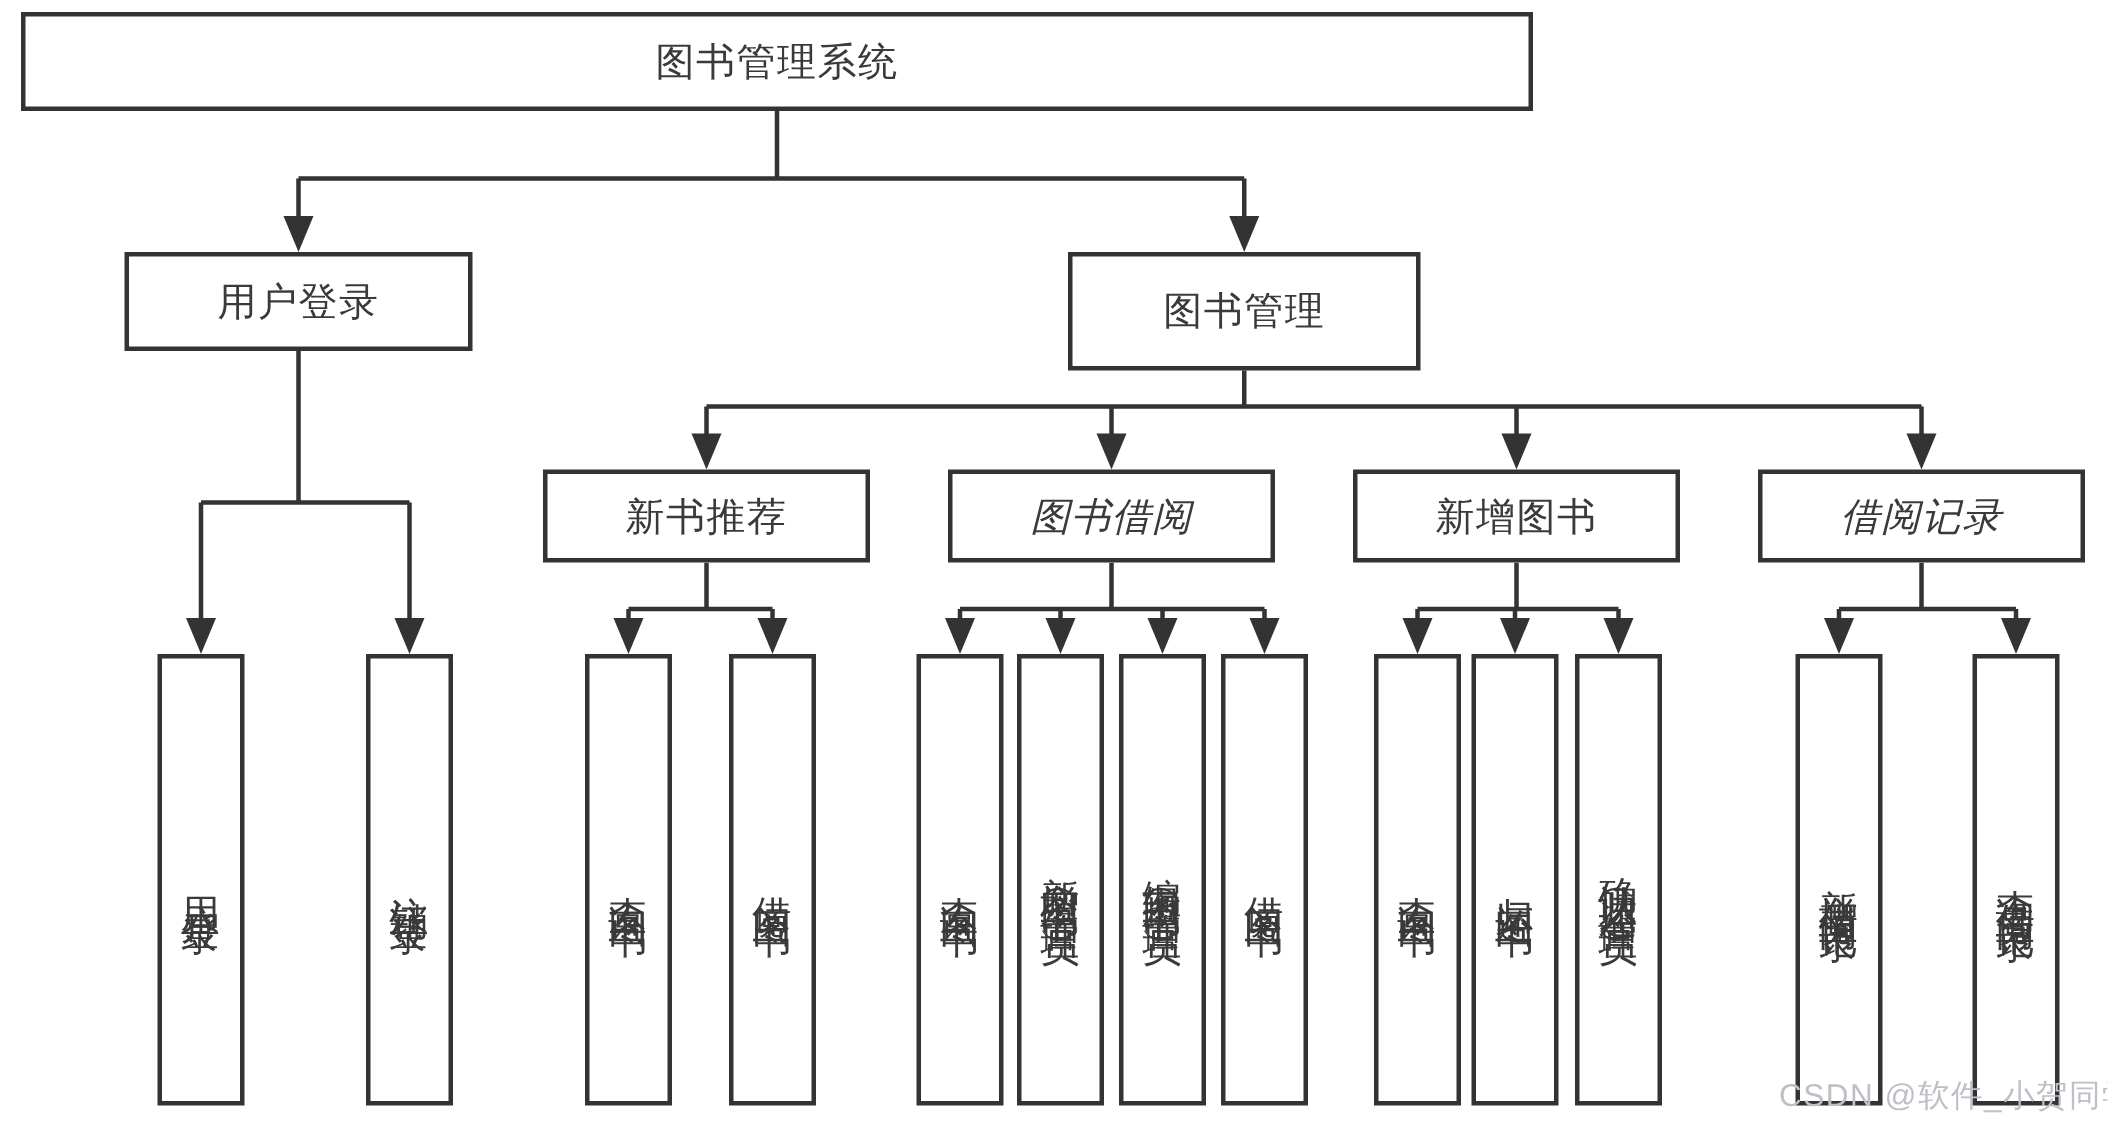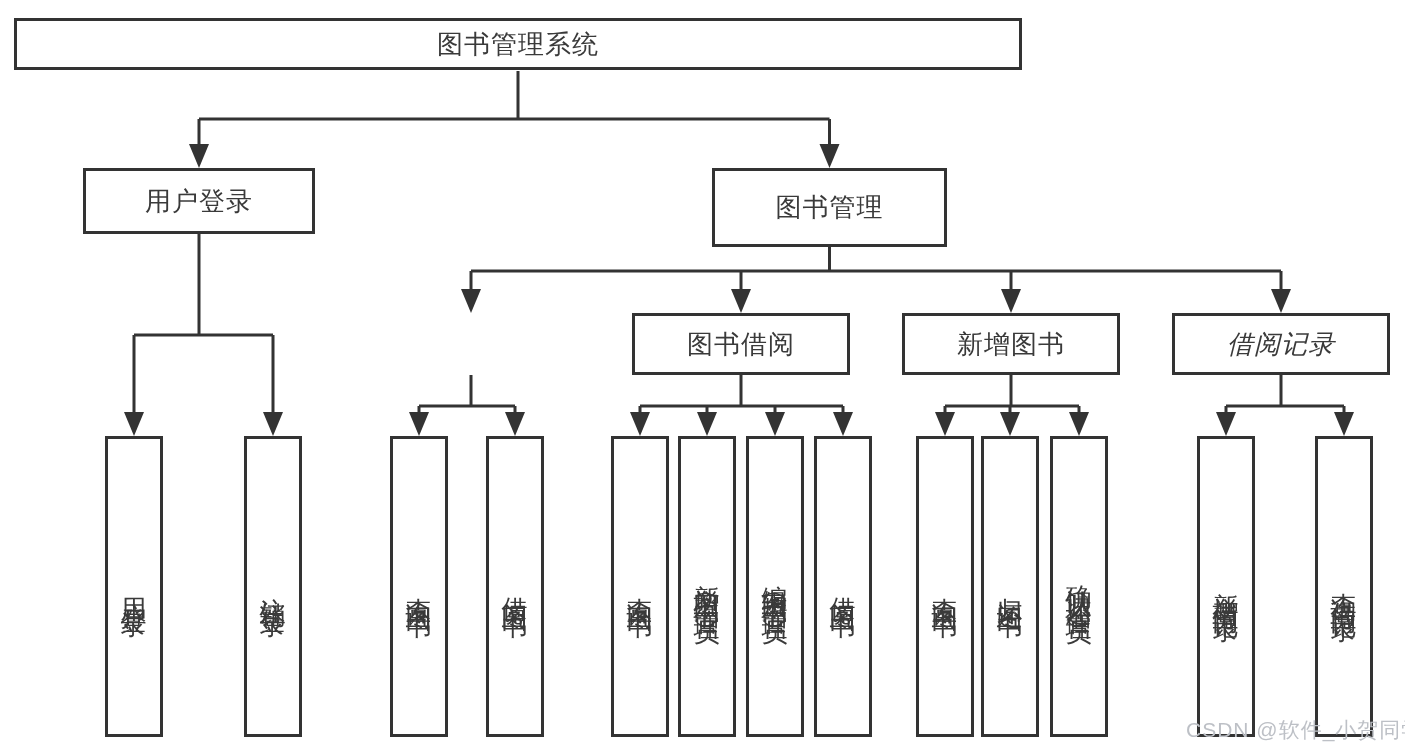--- a/index.html
+++ b/index.html
@@ -33,26 +33,26 @@
   }
   .hbox { text-align: center; }
   .vbox {
     writing-mode: vertical-rl;
     text-orientation: mixed;
     letter-spacing: 5px;
     line-height: 1;
     white-space: normal;
   }
   
-  .n-root  { left: 14px;  top: 18px;  width: 1008px; height: 52px; text-align: right; }
+  .n-root  { left: 14px;  top: 8px;  width: 1008px; height: 66px; text-align: right; }
   .n-l2a   { left: 83px;  top: 168px; width: 232px;  height: 66px; }
   .n-l2b   { left: 712px; top: 168px; width: 235px;  height: 79px; }
   .n-l3    { top: 313px; width: 218px; height: 62px; }
   .n-l3a   { left: 362px; }
-  .n-l3b   { left: 632px; }
+  .n-l3b   { left: 632px; font-style: italic; }
   .n-l3c   { left: 902px; }
   .n-l3d   { left: 1172px; font-style: italic; }
   .n-l4    { top: 436px; width: 58px; height: 301px; }
   .n-a1 { left: 105px; }  .n-a2 { left: 244px; }
   .n-b1 { left: 390px; }  .n-b2 { left: 486px; }
   .n-c1 { left: 611px; }  .n-c2 { left: 678px; }  .n-c3 { left: 746px; }  .n-c4 { left: 814px; }
   .n-d1 { left: 916px; }  .n-d2 { left: 981px; }  .n-d3 { left: 1050px; }
   .n-e1 { left: 1197px; } .n-e2 { left: 1315px; }
   .watermark {
     position: absolute;
@@ -115,20 +115,21 @@
       <polygon points="1216,412 1236,412 1226,436"></polygon>
       <polygon points="1334,412 1354,412 1344,436"></polygon>
     </g>
   </svg>
 
   <div class="node hbox n-root">图书管理系统</div>
 
   <div class="node hbox n-l2a">用户登录</div>
   <div class="node hbox n-l2b">图书管理</div>
 
+  <div class="node hbox n-l3 n-l3a">新书推荐</div>
   <div class="node hbox n-l3 n-l3b">图书借阅</div>
   <div class="node hbox n-l3 n-l3c">新增图书</div>
   <div class="node hbox n-l3 n-l3d">借阅记录</div>
 
   <div class="node vbox n-l4 n-a1">用户登录</div>
   <div class="node vbox n-l4 n-a2">注销登录</div>
 
   <div class="node vbox n-l4 n-b1">查询图书</div>
   <div class="node vbox n-l4 n-b2">借阅图书</div>
 

